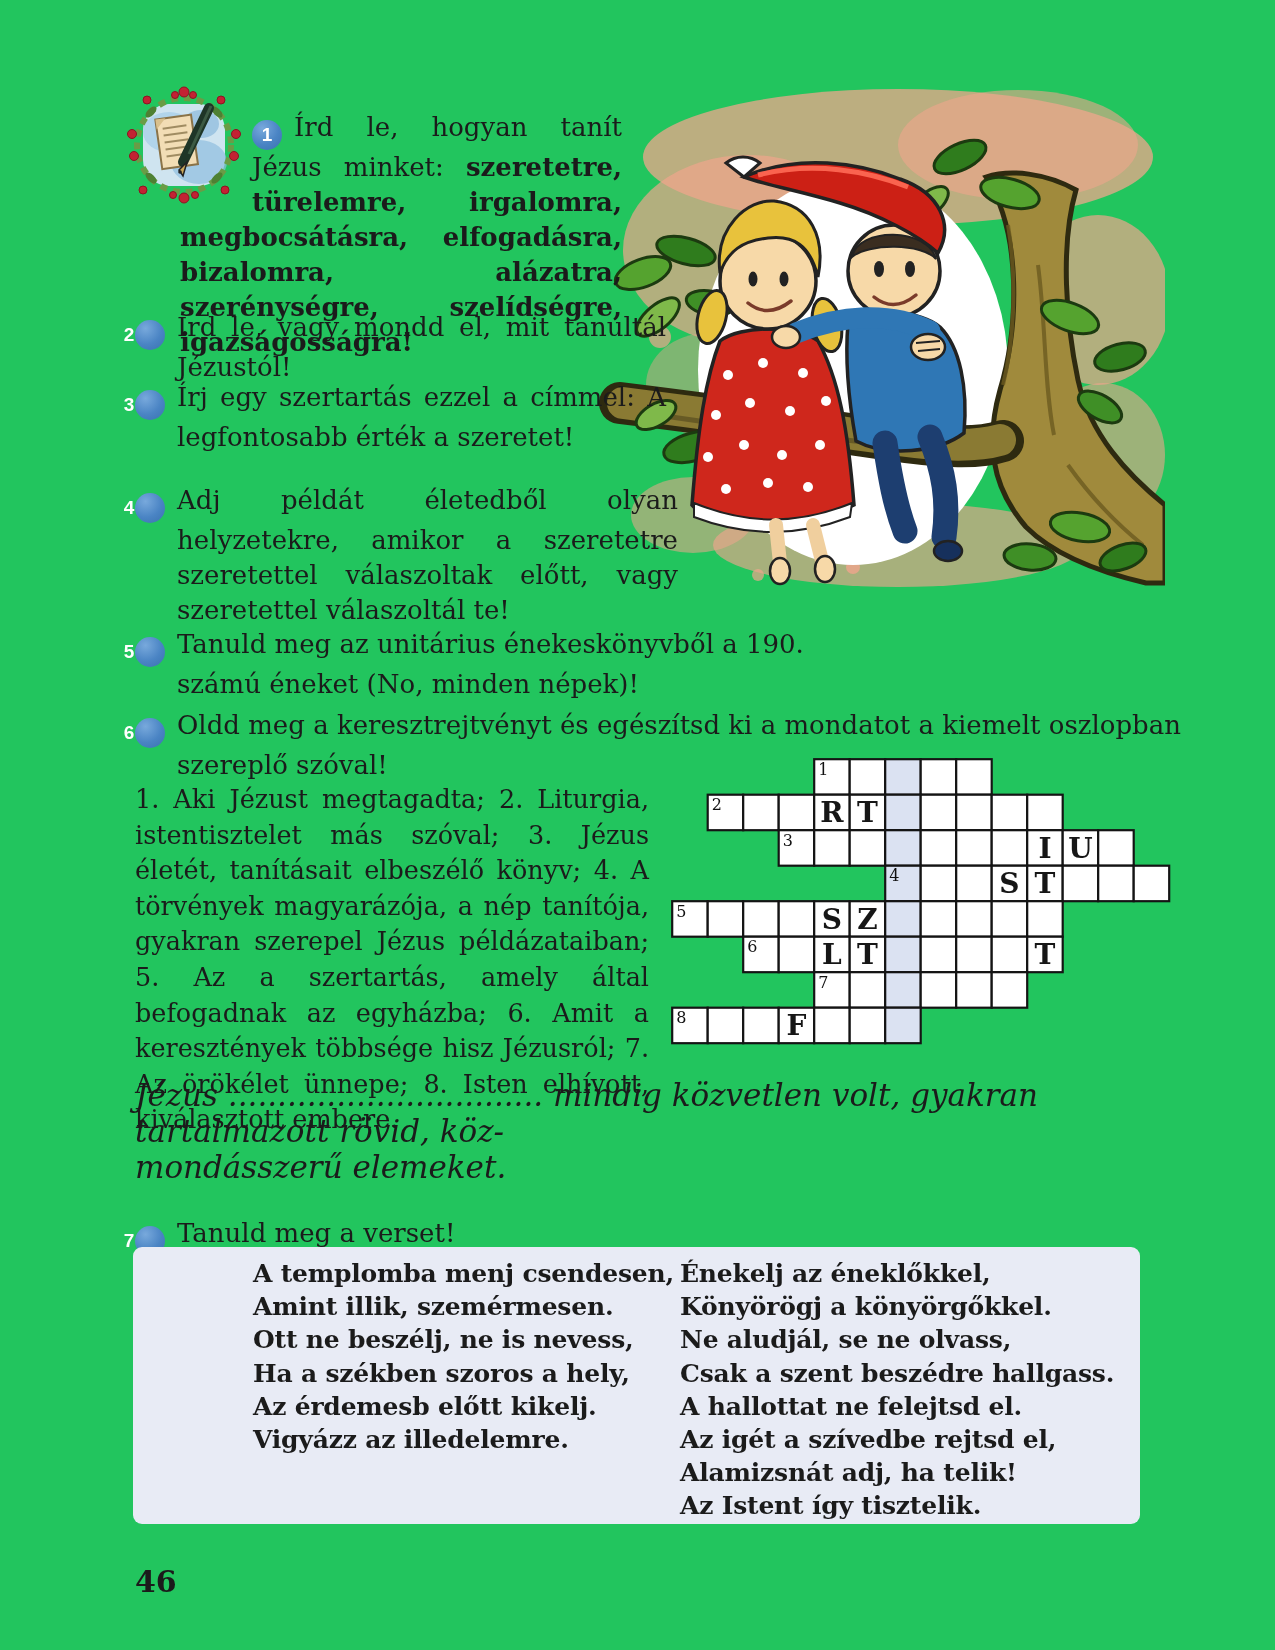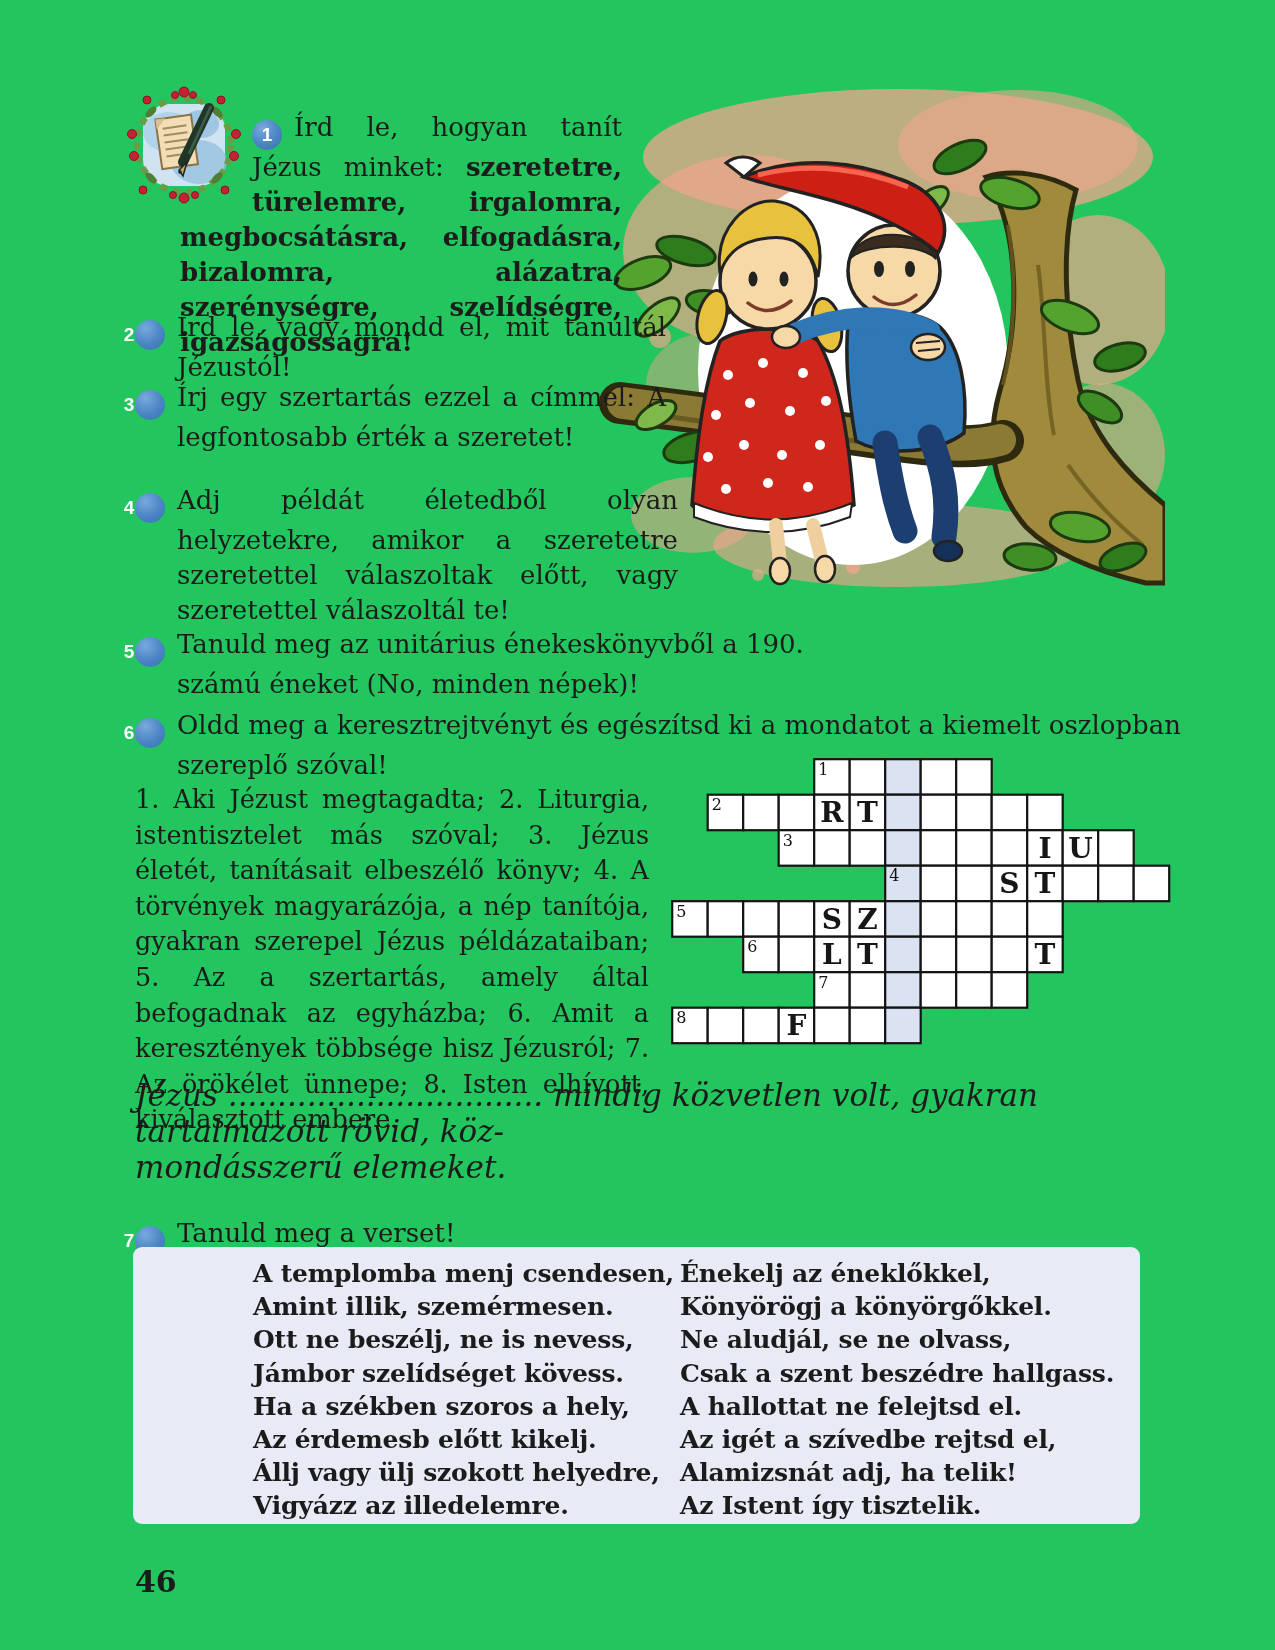--- a/index.html
+++ b/index.html
@@ -311,24 +311,22 @@
 
   <p class="abs ex-body hang" id="ex7">
     <span class="badge">7</span><span class="seg-wrap"><span class="seg-n">Tanuld meg a verset!</span></span>
   </p>
 
   <div class="abs" id="poem-box">
     <div class="poem-col" id="poem-left">
         <div>A templomba menj csendesen,</div>
         <div>Amint illik, szemérmesen.</div>
         <div>Ott ne beszélj, ne is nevess,</div>
-        <div>Jámbor szelídséget kövess.</div>
         <div>Ha a székben szoros a hely,</div>
         <div>Az érdemesb előtt kikelj.</div>
-        <div>Állj vagy ülj szokott helyedre,</div>
         <div>Vigyázz az illedelemre.</div>
       </div>
     <div class="poem-col" id="poem-right">
         <div>Énekelj az éneklőkkel,</div>
         <div>Könyörögj a könyörgőkkel.</div>
         <div>Ne aludjál, se ne olvass,</div>
         <div>Csak a szent beszédre hallgass.</div>
         <div>A hallottat ne felejtsd el.</div>
         <div>Az igét a szívedbe rejtsd el,</div>
         <div>Alamizsnát adj, ha telik!</div>

